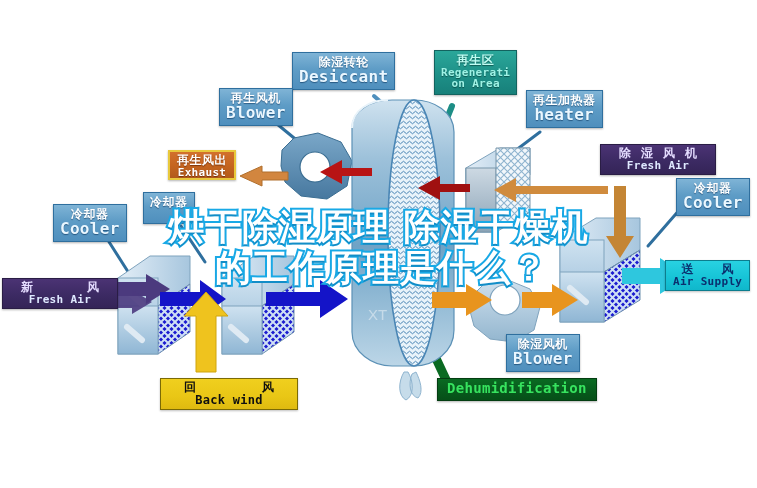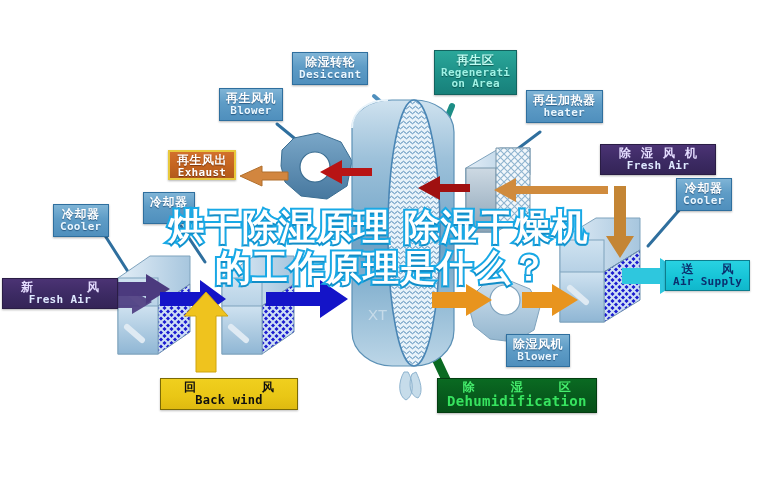--- a/index.html
+++ b/index.html
@@ -41,21 +41,21 @@
 
   
   .lbl.blue{
     background:linear-gradient(180deg,#7fb4d6 0%,#5e9cc6 45%,#4f8fbd 100%);
     border:1px solid #2f6f9e;
     color:#e8f6ff;
     padding:3px 6px 4px 6px;
     box-shadow:0 1px 2px rgba(0,0,0,.30);
   }
   .lbl.blue .cn{font-size:12px;color:#ffffff;text-shadow:0 1px 1px rgba(0,40,80,.55);}
-  .lbl.blue .en{font-size:11px;color:#eaf7ff;text-shadow:0 1px 1px rgba(0,40,80,.55);}
+  .lbl.blue .en{font-size:16px;color:#eaf7ff;text-shadow:0 1px 1px rgba(0,40,80,.55);}
 
   
   .lbl.teal{
     background:linear-gradient(180deg,#2aa79a 0%,#1d8e86 60%,#17807a 100%);
     border:1px solid #13635f;
     padding:3px 6px 4px 6px;
     box-shadow:0 1px 2px rgba(0,0,0,.30);
   }
   .lbl.teal .cn{font-size:12px;color:#bffcf2;text-shadow:0 1px 1px rgba(0,50,45,.6);}
   .lbl.teal .en{font-size:11px;color:#9ff3e6;text-shadow:0 1px 1px rgba(0,50,45,.6);}
@@ -348,21 +348,20 @@
     <span class="cn">回　　风</span>
     <span class="en">Back wind</span>
   </div>
 
   <div class="lbl blue" style="left:506px;top:334px;">
     <span class="cn">除湿风机</span>
     <span class="en">Blower</span>
   </div>
 
   <div class="lbl green" style="left:437px;top:378px;">
-    <span class="cn">除　湿　区</span>
     <span class="en">Dehumidification</span>
   </div>
 
   <div class="lbl cyan" style="left:665px;top:260px;">
     <span class="cn">送　风</span>
     <span class="en">Air Supply</span>
   </div>
 
   <div id="headline">
     <div class="l1">烘干除湿原理 除湿干燥机</div>

